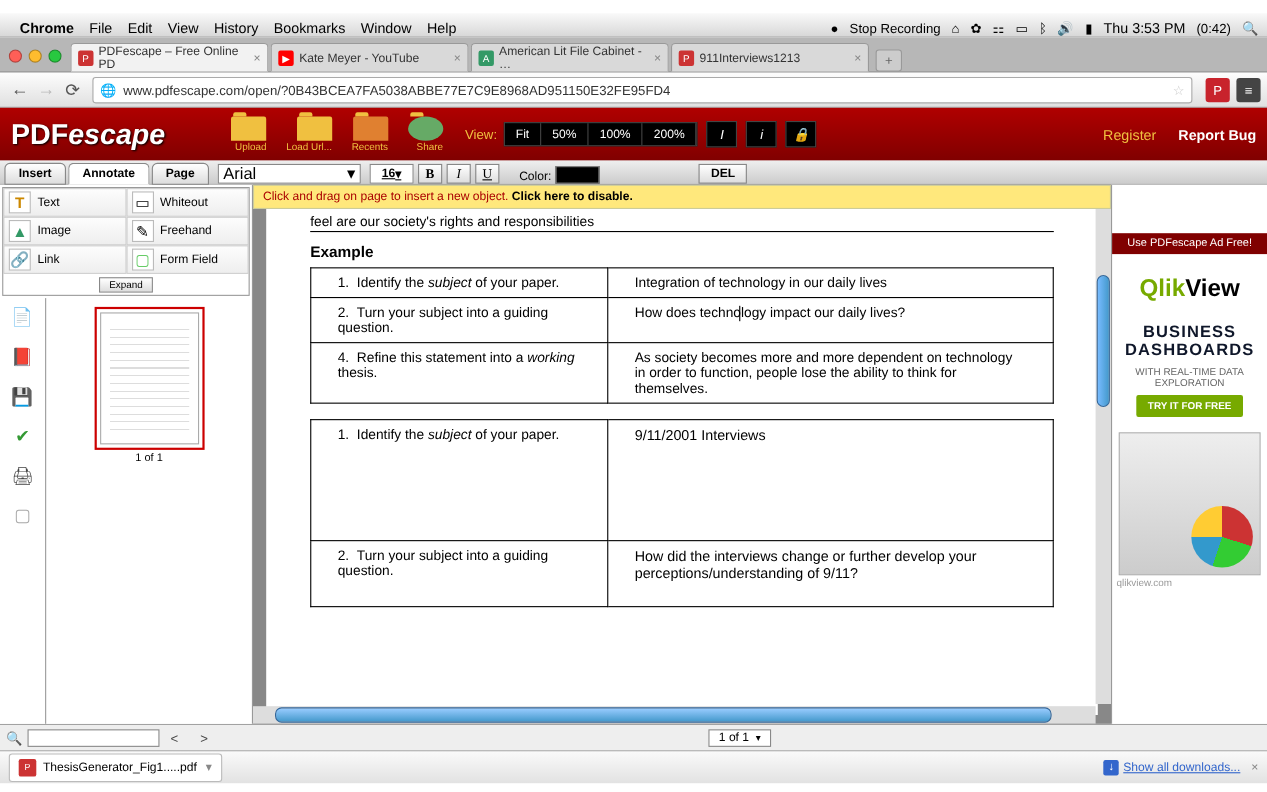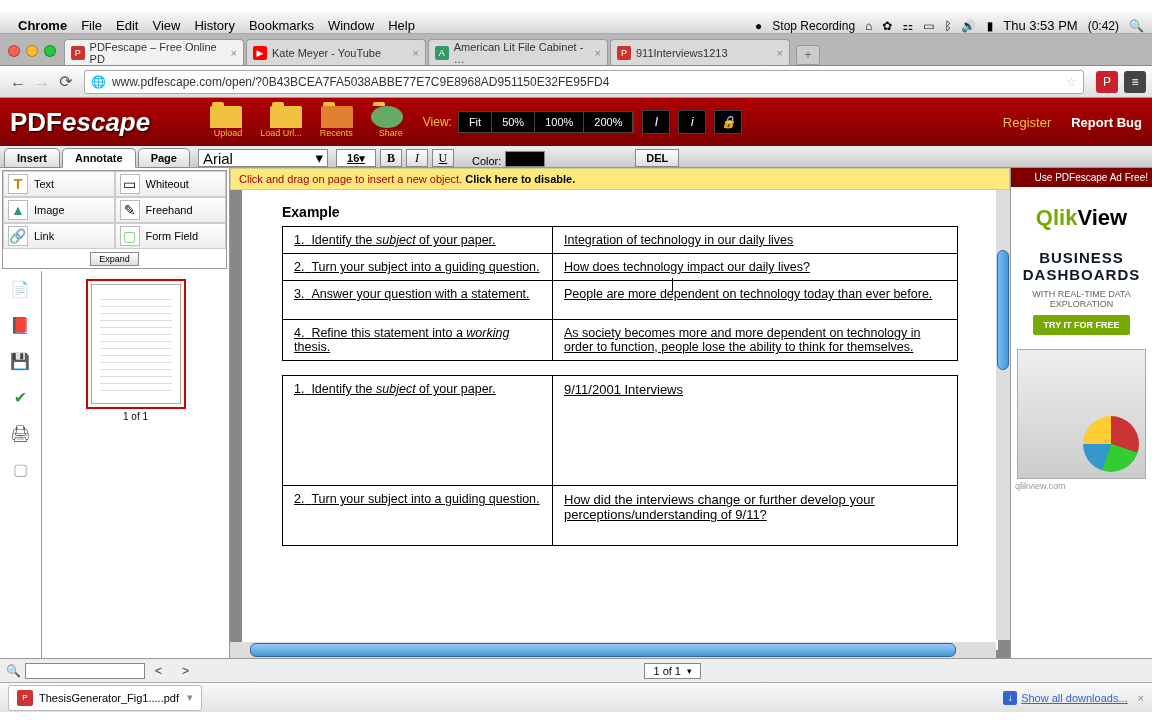--- a/index.html
+++ b/index.html
@@ -84,32 +84,32 @@
 .thumbcap { text-align:center; font-size:10px; margin-top:2px; }
 
 
 .canvaswrap { flex:1; position:relative; background:#888; overflow:hidden; }
 .hintbar { background:#ffe87c; border:1px solid #cc9; padding:4px 8px; font-size:11px; color:#a00; }
 .hintbar b { color:#000; }
 .page { background:#fff; margin:0 12px; padding:4px 40px 20px 40px; font-family: "Times New Roman", serif; color:#000; position:relative; height:460px; }
 .truncline { font-size:12.5px; border-bottom:1.5px solid #000; padding-bottom:2px; margin-bottom:10px; }
 .exhdr { font-weight:bold; font-size:14px; margin:10px 0 6px 0; }
 table.ex { width:100%; border-collapse:collapse; font-size:12.5px; }
-table.ex td { border:1.5px solid #000; padding:6px 11px; vertical-align:top;text-decoration:underline; }
+table.ex td { border:1.5px solid #000; padding:6px 24px; vertical-align:top; }
 table.ex td:first-child { width:40%; }
 .subj { font-style:italic; }
 .usertext { font-family: Arial, sans-serif; font-size:13px; }
 .page-scroll-v { position:absolute; right:0; top:22px; bottom:18px; width:14px; background:#ddd; }
 .page-scroll-v .thumb-sc { position:absolute; left:1px; right:1px; top:60px; height:120px; background:linear-gradient(90deg,#7bf,#49c); border:1px solid #369; border-radius:6px; }
 .page-scroll-h { position:absolute; left:0; right:14px; bottom:0; height:16px; background:#ddd; }
 .page-scroll-h .thumb-sc { position:absolute; top:1px; bottom:1px; left:20px; right:40px; background:linear-gradient(#9cf,#49c); border:1px solid #369; border-radius:6px; }
 
 
 .adcol { width:142px; border-left:1px solid #999; background:#fff; display:flex; flex-direction:column; }
-.adhdr { background:#800000; color:#fff; font-size:10px; padding:4px; text-align:right; }
+.adhdr { background:#800000; color:#fff; font-size:10px; padding:4px; text-align:center;margin-top:44px; }
 .adlogo { font-size:22px; font-weight:bold; text-align:center; padding:18px 0; }
 .adlogo .q { color:#7a0; }
 .adbody { text-align:center; padding:0 6px; }
 .adbody h3 { font-size:15px; letter-spacing:1px; color:#0f172a; }
 .adbody p { font-size:9px; color:#666; margin:6px 0; }
 .adbody button { background:#7a0; color:#fff; border:none; padding:5px 10px; font-size:9px; font-weight:bold; border-radius:2px; }
 .admock { margin-top:14px; height:130px; background:linear-gradient(#eee,#ccc); border:1px solid #aaa; position:relative; overflow:hidden; }
 .admock::after { content:''; position:absolute; right:6px; bottom:6px; width:56px; height:56px; border-radius:50%; background:conic-gradient(#c33 0 30%, #3c3 0 55%, #39c 0 75%, #fc3 0 100%); }
 .adfoot { font-size:9px; color:#999; padding:2px 4px; }
 
@@ -309,34 +309,31 @@
         <div class="thumbcap">1 of 1</div>
       </div>
     </div>
   </div>
 
   <div class="canvaswrap">
     <div class="hintbar">
       <span>Click and drag on page to insert a new object. </span><b>Click here to disable.</b>
     </div>
     <div class="page">
+      <div class="truncline">feel are our society's rights and responsibilities</div>
       <div class="exhdr">Example</div>
       <table class="ex">
         <tbody>
             <tr>
               <td><span>1.</span>&nbsp;&nbsp;<span>Identify the </span><span class="subj">subject</span><span> of your paper.</span></td>
               <td>Integration of technology in our daily lives</td>
             </tr>
         <tr>
               <td><span>2.</span>&nbsp;&nbsp;<span>Turn your subject into a guiding question.</span></td>
               <td>How does technology impact our daily lives?</td>
-            </tr>
-        <tr>
-              <td style="padding-bottom:18px"><span>3.</span>&nbsp;&nbsp;<span>Answer your question with a statement.</span></td>
-              <td>People are more dependent on technology today than ever before.</td>
             </tr>
         <tr>
               <td><span>4.</span>&nbsp;&nbsp;<span>Refine this statement into a </span><span class="subj">working</span><span> thesis.</span></td>
               <td>As society becomes more and more dependent on technology in order to function, people lose the ability to think for themselves.</td>
             </tr>
       </tbody>
         </table>
       <table class="ex" style="margin-top:14px">
         <tbody>
             <tr>

